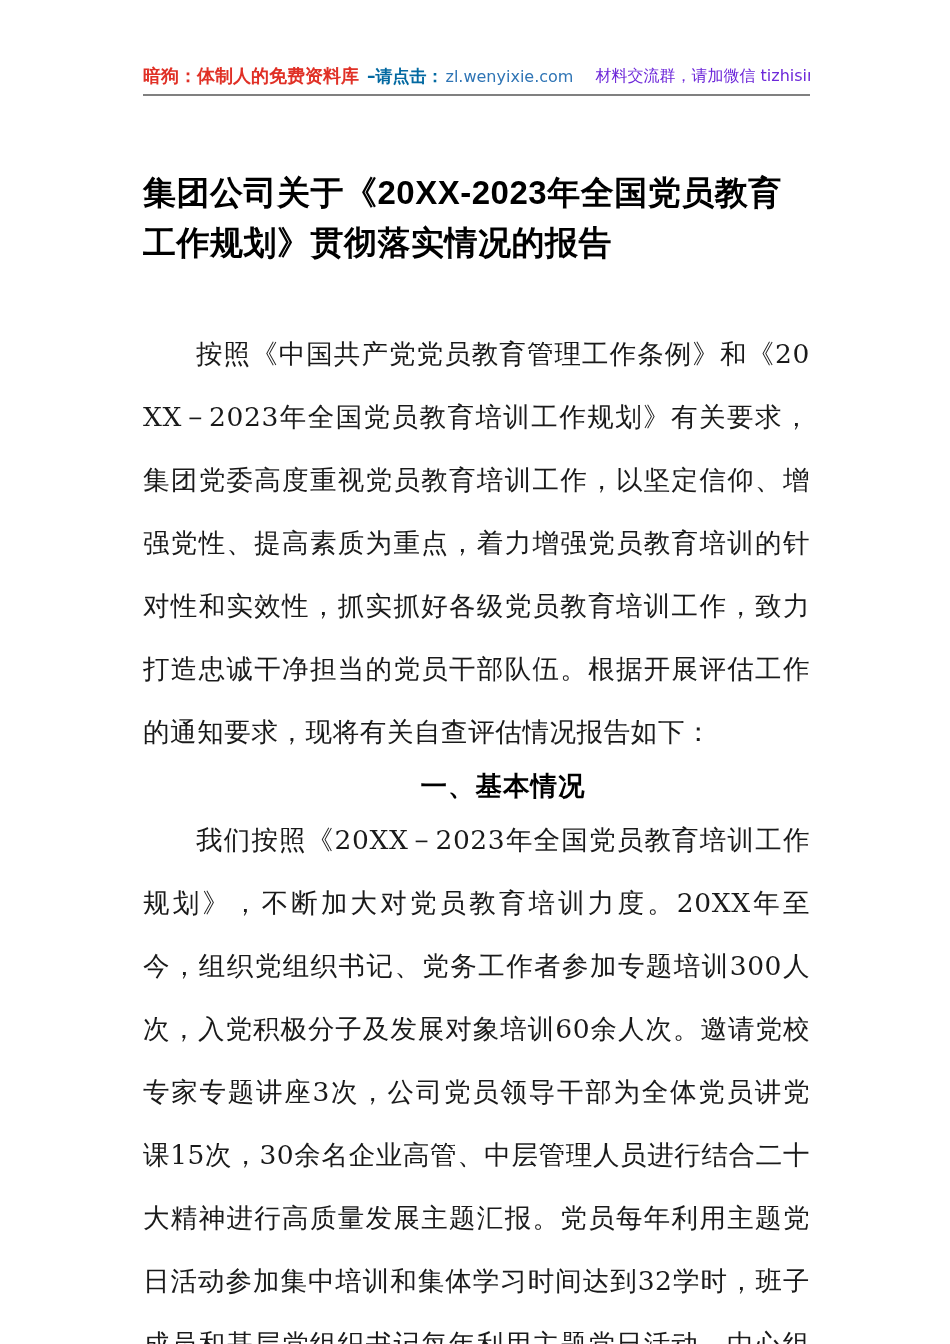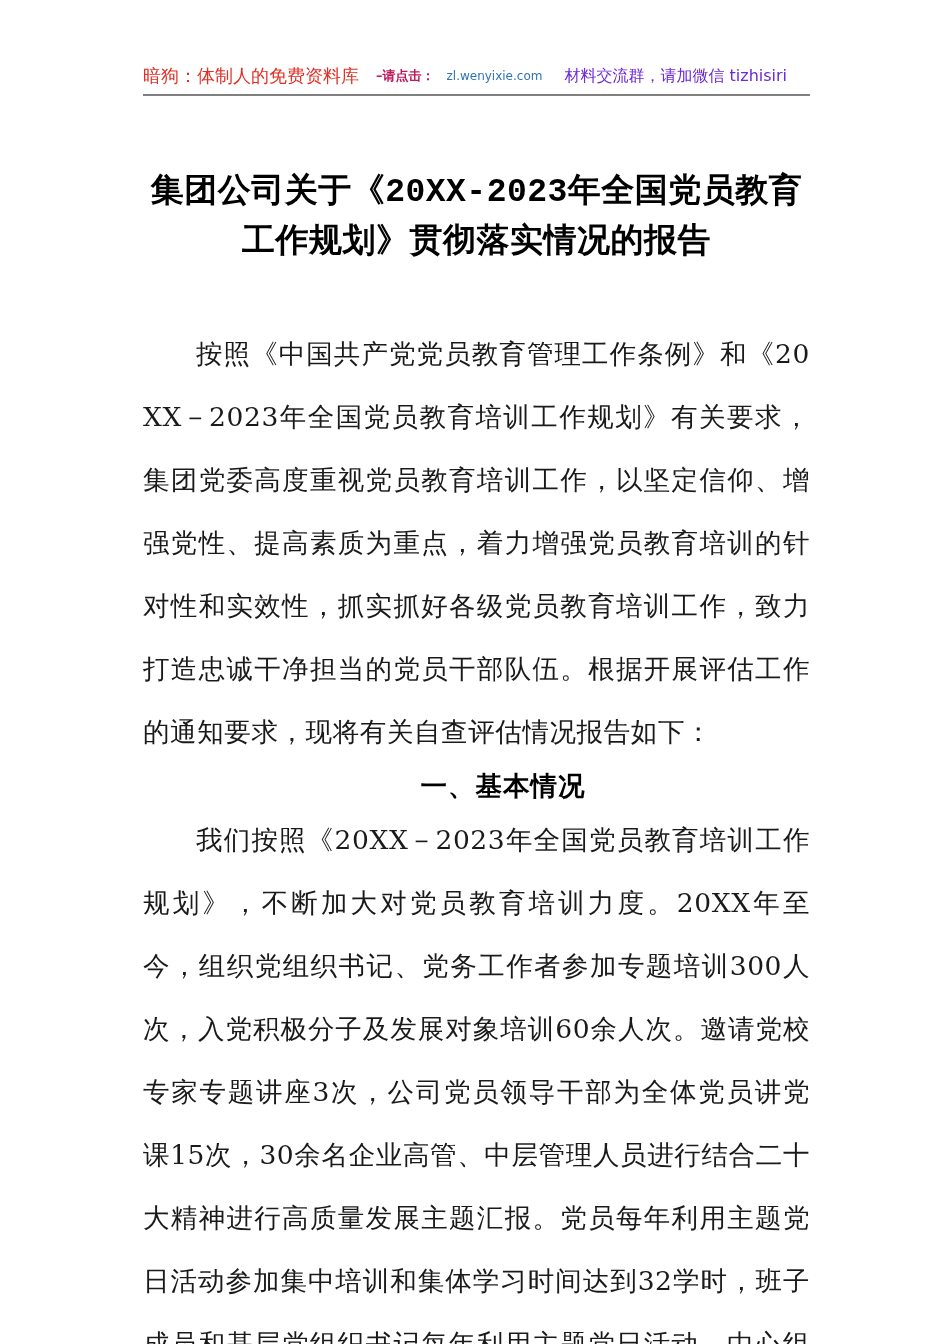--- a/index.html
+++ b/index.html
@@ -32,54 +32,53 @@
     border-bottom: 2px solid #808080;
     box-sizing: border-box;
     white-space: nowrap;
     display: flex;
     align-items: center;
     overflow: hidden;
   }
   .hdr-red {
     color: #E03026;
     font-family: "DejaVu Sans", sans-serif;
-    font-weight: normal;
+    font-weight: bold;
     font-size: 18px;
     letter-spacing: 0px;
   }
   .hdr-click {
-    color: #be185d;
+    color: #0369a1;
     font-family: "DejaVu Sans", sans-serif;
     font-weight: bold;
-    font-size: 13px;
-    margin-left: 17px;
+    font-size: 17px;
+    margin-left: 8px;
   }
   .hdr-link {
     color: #2E74B5;
     font-family: "DejaVu Sans", sans-serif;
     font-weight: normal;
-    font-size: 12px;
-    margin-left: 12px;
+    font-size: 16px;
+    margin-left: 2px;
   }
   .hdr-wechat {
     color: #6d28d9;
     font-family: "DejaVu Sans", sans-serif;
     font-weight: normal;
     font-size: 16px;
     margin-left: 22px;
   }
 
   
   .doc-title {
     position: absolute;
     left: 143px;
     top: 168px;
     width: 667px;
-    text-align: center;
-    font-family: Liberation Mono, monospace;
+    font-family: Liberation Sans, sans-serif;
     font-weight: bold;
     font-size: 33px;
     line-height: 50px;
     color: #000000;
     letter-spacing: 0.5px;
   }
 
   
   .body-area {
     position: absolute;

